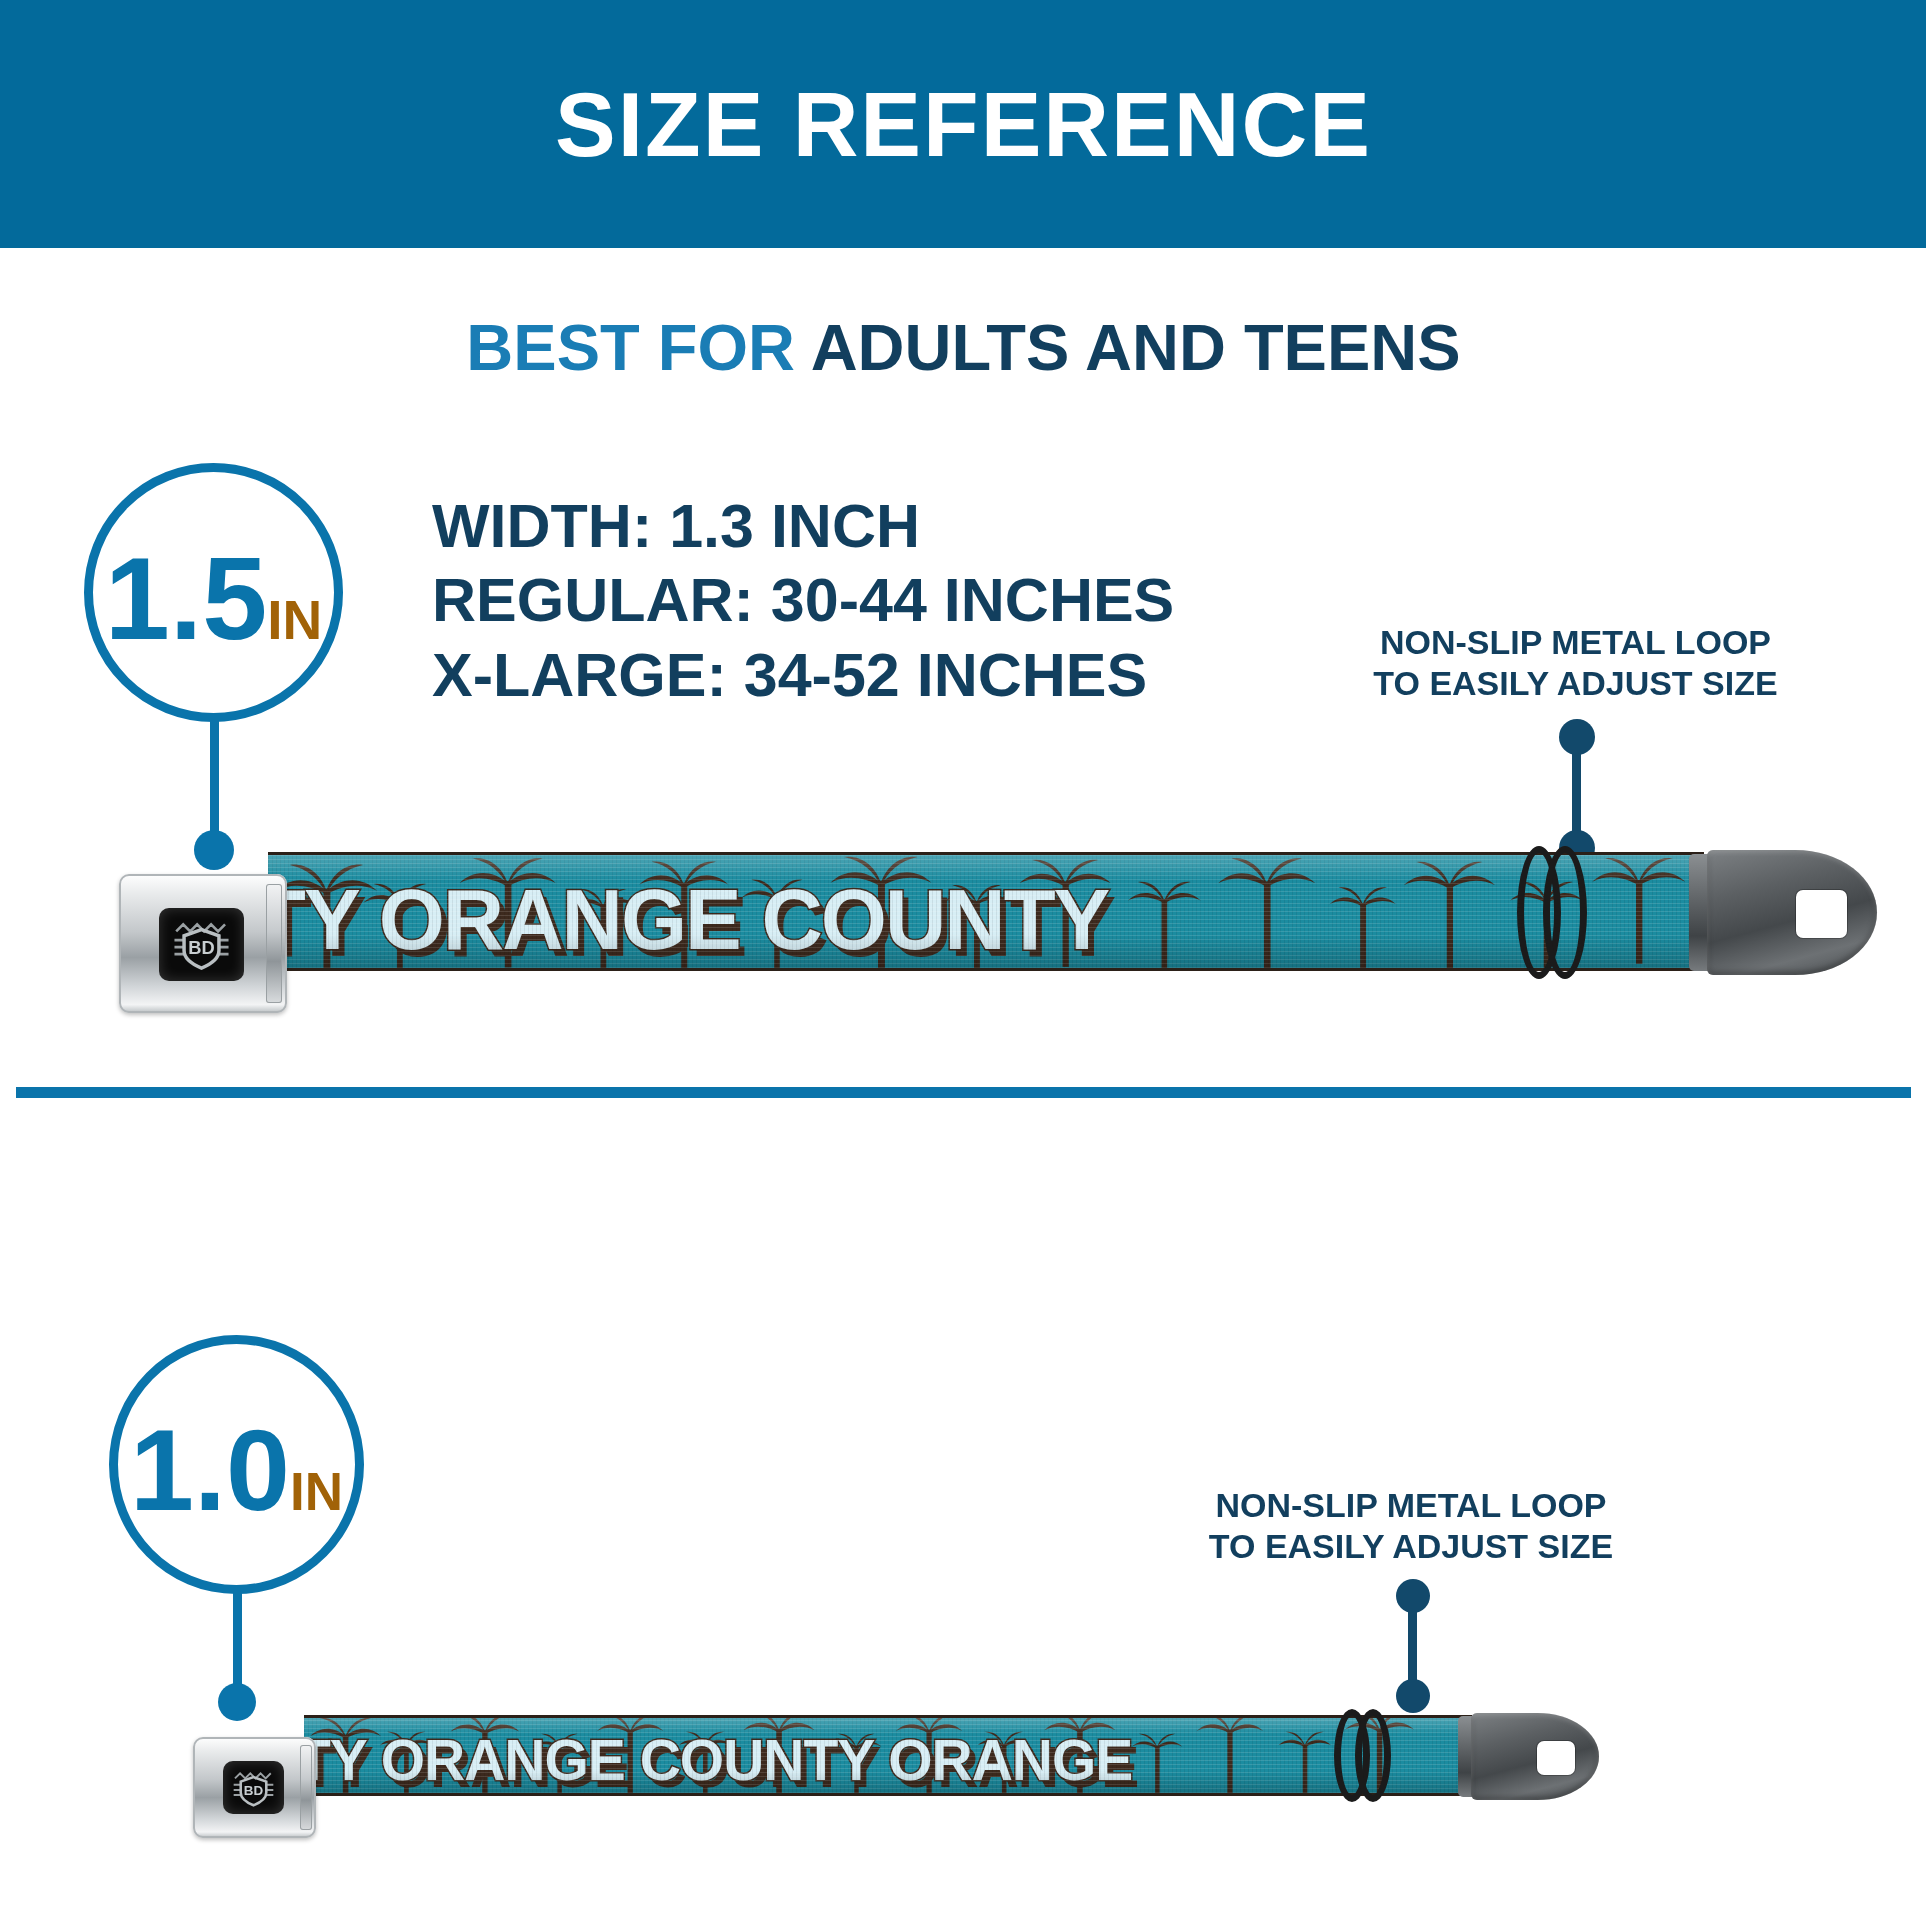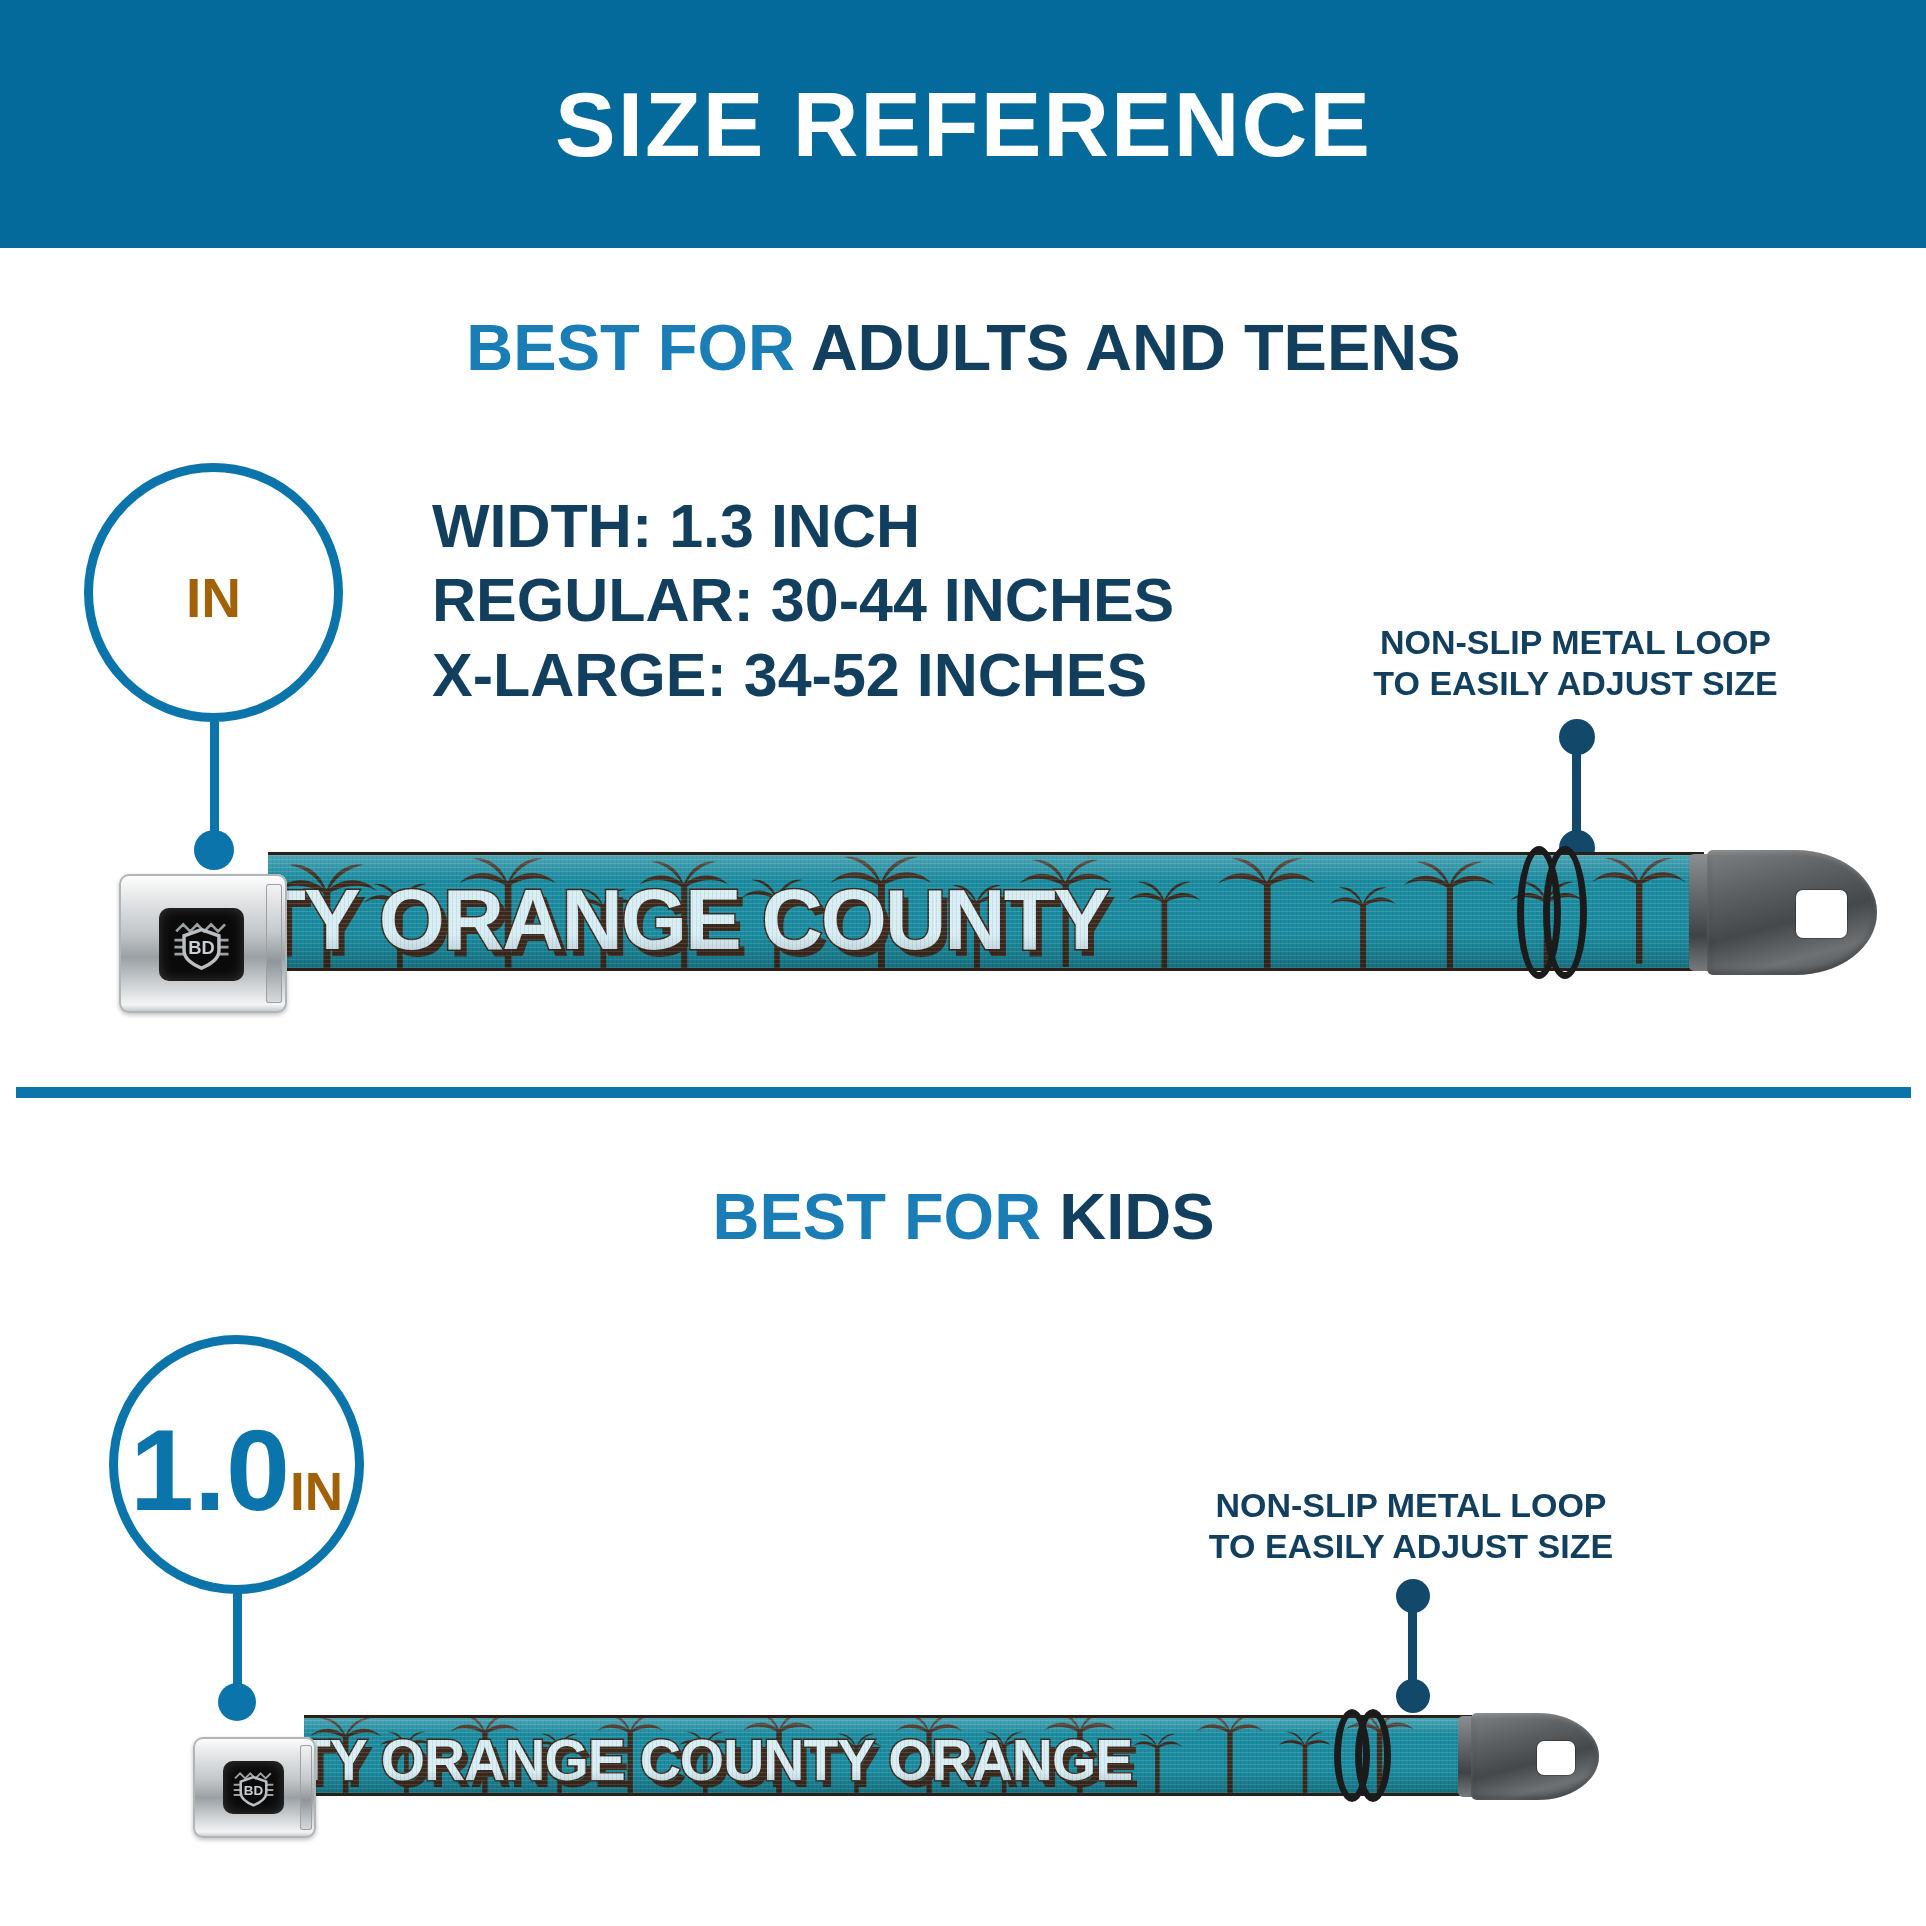--- a/index.html
+++ b/index.html
@@ -167,20 +167,21 @@
   <div class="header">
     <div class="header-title">SIZE REFERENCE</div>
   </div>
 
   <div class="sec-heading" style="top:315px;">
     <span class="hl-light">BEST FOR </span><span class="hl-dark">ADULTS AND TEENS</span>
   </div>
 
   <div class="badge" style="left:84px;top:463px;width:259px;height:259px;">
     <div class="badge-inner">
+      <span class="badge-num" style="font-size:117px;">1.5</span>
       <span class="badge-unit" style="font-size:55px;">IN</span>
     </div>
   </div>
   <div class="lead-line" style="left:210px;top:719px;height:127px;"></div>
   <div class="lead-dot" style="left:194px;top:830px;width:40px;height:40px;"></div>
 
   <div class="specs" style="left:432px;top:489px;font-size:61px;">
     <div>WIDTH: 1.3 INCH</div>
     <div>REGULAR: 30-44 INCHES</div>
     <div>X-LARGE: 34-52 INCHES</div>
@@ -335,23 +336,20 @@
 
     <div class="tongue" style="left:1570px;top:8px;width:188px;height:125px;">
       <div class="tongue-collar" style="left:0px;top:4px;width:28px;height:117px;"></div>
       <div class="tongue-body" style="left:18px;top:0;width:170px;height:125px;"></div>
       <div class="tongue-hole" style="left:107px;top:40px;width:51px;height:48px;"></div>
     </div>
   </div>
 
   <div class="divider" style="left:16px;top:1087px;width:1895px;height:11px;"></div>
 
-  <div class="sec-heading" style="top:1184px;">
-    <span class="hl-light">BEST FOR </span><span class="hl-dark">KIDS</span>
-  </div>
 
   <div class="badge" style="left:109px;top:1335px;width:255px;height:259px;">
     <div class="badge-inner">
       <span class="badge-num" style="font-size:115px;">1.0</span>
       <span class="badge-unit" style="font-size:53px;">IN</span>
     </div>
   </div>
   <div class="lead-line" style="left:233px;top:1590px;height:129px;"></div>
   <div class="lead-dot" style="left:218px;top:1683px;width:38px;height:38px;"></div>
 

